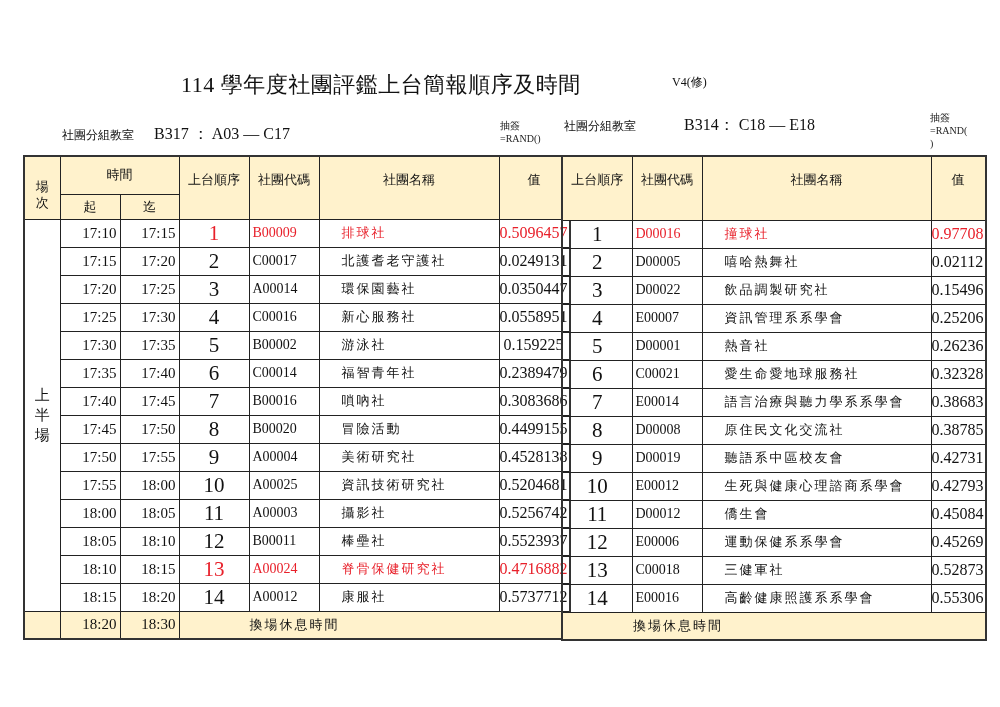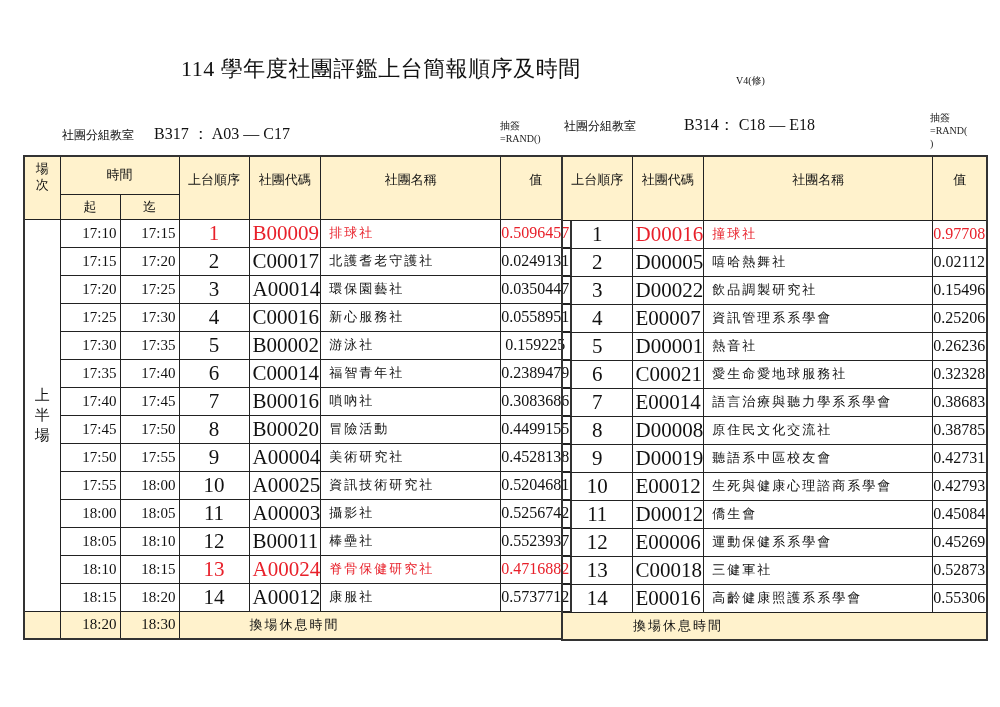--- a/index.html
+++ b/index.html
@@ -1,40 +1,40 @@
 <!DOCTYPE html>
 <html><head>
 <meta charset="utf-8">
 <style>
   html, body { margin:0; padding:0; background:#ffffff; }
   body { width:1000px; height:707px; position:relative; overflow:hidden;
          font-family:"DejaVu Serif","Liberation Serif",serif; color:#111; }
   .abs { position:absolute; }
-  .title { left:181px; top:54px; font-size:22px; letter-spacing:0.5px; white-space:nowrap; font-family:"Liberation Serif","DejaVu Serif",serif; }
-  .version { left:736px; top:74px; font-size:10px; font-family:"Liberation Serif","DejaVu Serif",serif; }
+  .title { left:181px; top:70px; font-size:22px; letter-spacing:0.5px; white-space:nowrap; font-family:"Liberation Serif","DejaVu Serif",serif; }
+  .version { left:672px; top:74px; font-size:12px; font-family:"Liberation Serif","DejaVu Serif",serif; }
   .room { font-size:16px; white-space:nowrap; font-family:"Liberation Serif","DejaVu Serif",serif; }
   .room .lbl { font-family:"DejaVu Sans",sans-serif; font-size:12px; }
   .rand { font-size:10px; line-height:13px; font-family:"Liberation Serif","DejaVu Serif",serif; color:#222; }
   table { position:absolute; border-collapse:collapse; table-layout:fixed; }
   td, th { border:1px solid #222; padding:0; overflow:hidden; white-space:nowrap; }
   th { background:#fff2cc; font-weight:normal; font-family:"DejaVu Sans",sans-serif; font-size:13px; color:#111; }
   .t-left { left:23px; top:155px; border:2px solid #333; }
   .t-right { left:561px; top:155px; border:2px solid #333; }
   tr.body td { height:27px; }
   td.time { text-align:right; padding-right:3px; font-family:"Liberation Serif","DejaVu Serif",serif; font-size:15px; }
   td.ord { text-align:center; font-family:"Liberation Serif","DejaVu Serif",serif; font-size:21px; line-height:27px; }
-  td.code { font-family:"Liberation Serif","DejaVu Serif",serif; font-size:21px; padding-left:3px; }
-  td.name { font-family:"DejaVu Sans",sans-serif; font-size:13px; padding-left:8px; letter-spacing:2px; }
+  td.code { font-family:"Liberation Serif","DejaVu Serif",serif; font-size:14px; padding-left:3px; }
+  td.name { font-family:"DejaVu Sans",sans-serif; font-size:13px; padding-left:22px; letter-spacing:2px; }
   td.val { text-align:center; font-family:"Liberation Serif","DejaVu Serif",serif; font-size:16px; padding-right:1px; }
   td.session { vertical-align:middle; text-align:center; font-family:"DejaVu Sans",sans-serif; font-size:15px; line-height:20px; white-space:normal; }
   .red { color:#e8202a; }
   tr.break td { background:#fff2cc; height:26px; }
   tr.break td.name { padding-left:70px; }
   .t-right tr.break td.name { padding-left:70px; }
-  .hdr-tall { vertical-align:top; padding-top:4px; }
+  .hdr-tall { vertical-align:top; padding-top:22px; }
   .hdr-mid { vertical-align:middle; }
 </style>
 </head>
 <body>
 
 <div class="abs title">114 學年度社團評鑑上台簡報順序及時間</div>
 <div class="abs version">V4(修)</div>
 
 <div class="abs room" style="left:62px; top:124px;">
   <span class="lbl">社團分組教室</span>

